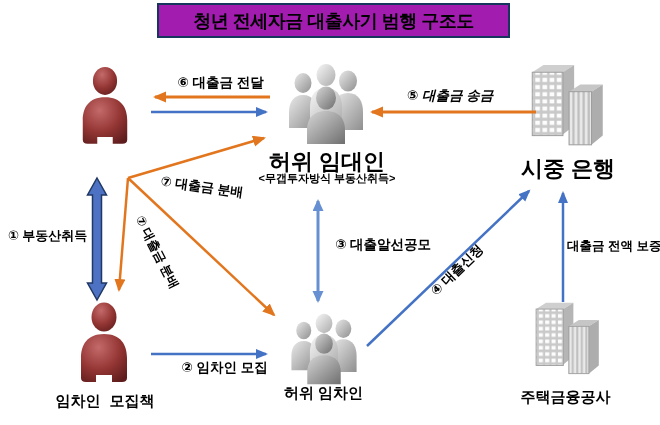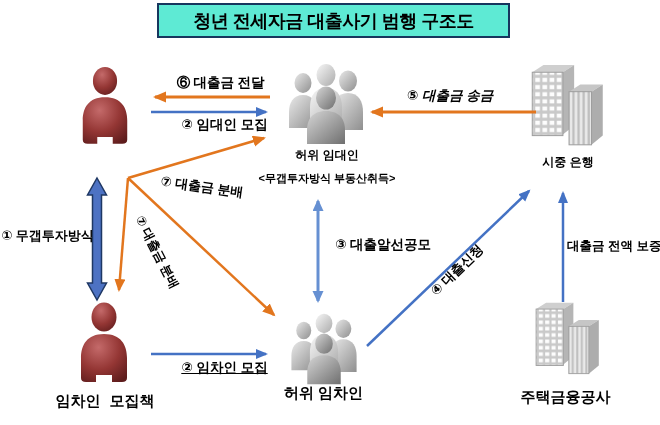--- a/index.html
+++ b/index.html
@@ -4,27 +4,27 @@
 <style>
   html,body{margin:0;padding:0;background:#fff;}
   .canvas{
     position:relative;width:660px;height:425px;background:#ffffff;
     font-family:"Liberation Sans","DejaVu Sans",sans-serif;
     overflow:hidden;color:#000;
   }
   .abs{position:absolute;}
   .title-box{
     left:157px;top:3px;width:349px;height:31px;
-    background:#5eead4;border:2px solid #17365E;
+    background:#a21caf;border:2px solid #17365E;
     display:flex;align-items:center;justify-content:center;
     font-size:18px;font-weight:bold;letter-spacing:-0.5px;
   }
   .lbl{font-weight:bold;text-align:center;line-height:1.15;white-space:nowrap;}
   .node-lbl{font-size:15px;}
-  .node-lbl.big{font-size:12px;}
+  .node-lbl.big{font-size:22px;}
   .sub-lbl{font-size:11px;font-weight:bold;}
   .edge-lbl{font-size:13px;}
   svg.overlay{position:absolute;left:0;top:0;width:660px;height:425px;}
 </style>
 </head>
 <body>
 
 <div class="canvas">
 
   <div class="abs title-box">
@@ -120,24 +120,23 @@
     <line x1="563" y1="302" x2="563" y2="193" stroke="#4472C4" stroke-width="2.5" marker-end="url(#mB)"></line>
   </svg>
 
   <div class="abs lbl node-lbl big" style="left:262px;top:149px;width:130px;">허위 임대인</div>
   <div class="abs lbl sub-lbl" style="left:237px;top:172px;width:180px;text-align:center;">&lt;무갭투자방식 부동산취득&gt;</div>
   <div class="abs lbl node-lbl big" style="left:518px;top:156px;width:100px;">시중 은행</div>
   <div class="abs lbl node-lbl" style="left:40px;top:394px;width:130px;font-family:Liberation Mono, monospace;">임차인 모집책</div>
   <div class="abs lbl node-lbl" style="left:266px;top:384px;width:115px;">허위 임차인</div>
   <div class="abs lbl node-lbl" style="left:503px;top:388px;width:125px;text-align:center;">주택금융공사</div>
 
-  <div class="abs lbl edge-lbl" style="left:158px;top:75px;width:125px;font-size:13.5px;font-family:Liberation Serif, serif;">⑥ 대출금 전달</div>
-  <div class="abs lbl edge-lbl" style="left:162px;top:117px;width:125px;font-size:13.5px;">② 임대인 모집</div>
+  <div class="abs lbl edge-lbl" style="left:158px;top:75px;width:125px;font-size:13.5px;">⑥ 대출금 전달</div>
   <div class="abs lbl edge-lbl" style="left:385px;top:88px;width:130px;font-size:13.5px;font-style:italic;">⑤ 대출금 송금</div>
   <div class="abs lbl edge-lbl" style="left:143px;top:180px;width:118px;transform:rotate(8deg);">⑦ 대출금 분배</div>
   <div class="abs lbl edge-lbl" style="left:102px;top:245px;width:110px;transform:rotate(63deg);font-size:12.5px;">⑦ 대출금 분배</div>
-  <div class="abs lbl edge-lbl" style="left:0px;top:229px;width:95px;">① 무갭투자방식</div>
+  <div class="abs lbl edge-lbl" style="left:0px;top:229px;width:95px;">① 부동산취득</div>
   <div class="abs lbl edge-lbl" style="left:327px;top:237px;width:112px;font-size:13.5px;">③ 대출알선공모</div>
   <div class="abs lbl edge-lbl" style="left:405px;top:263px;width:105px;transform:rotate(-44deg);">④ 대출신청</div>
   <div class="abs lbl edge-lbl" style="left:567px;top:239px;width:100px;font-size:12.5px;text-align:left;">대출금 전액 보증</div>
-  <div class="abs lbl edge-lbl" style="left:162px;top:360px;width:125px;font-size:13.5px;text-decoration:underline;">② 임차인 모집</div>
+  <div class="abs lbl edge-lbl" style="left:162px;top:360px;width:125px;font-size:13.5px;">② 임차인 모집</div>
 
 </div>
 
 </body></html>

